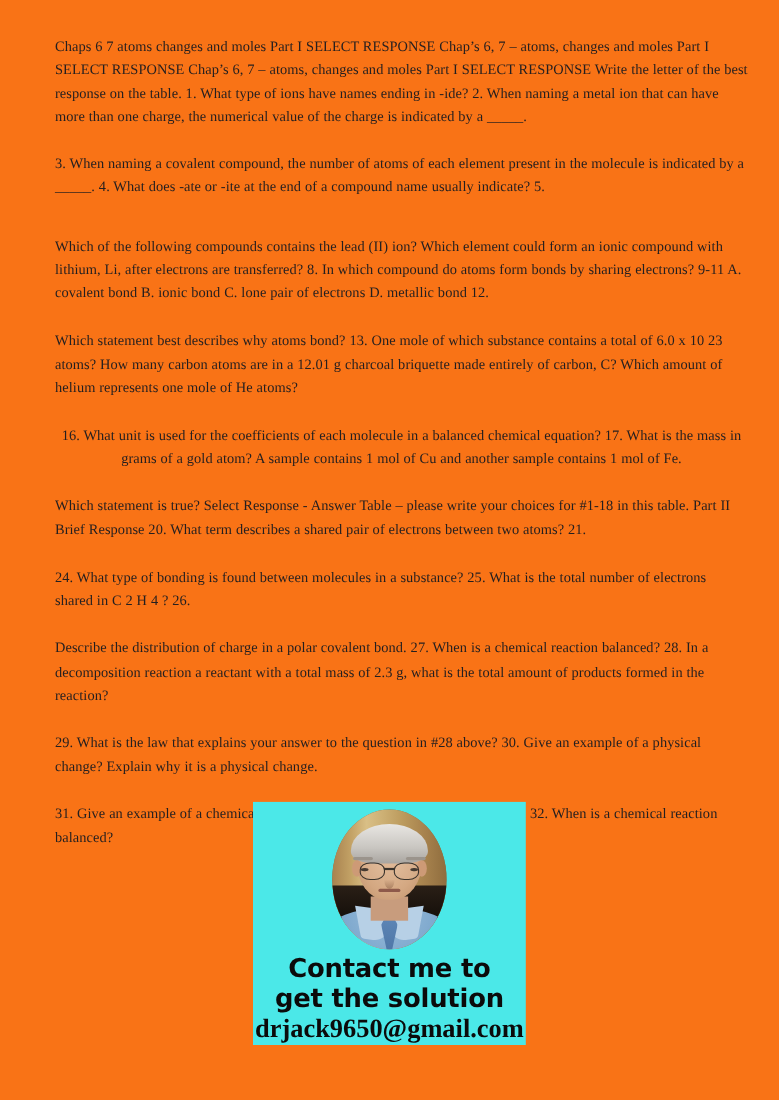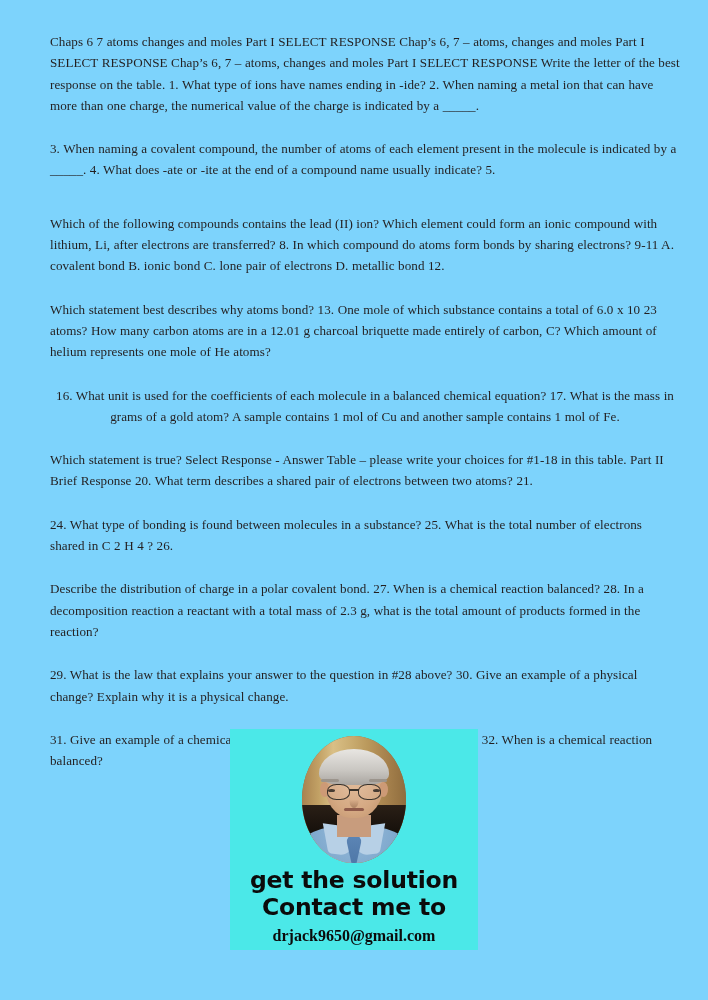--- a/index.html
+++ b/index.html
@@ -17,21 +17,21 @@
     color: #231f20;
     -webkit-font-smoothing: antialiased;
   }
 
   #page {
     position: absolute;
     left: 0;
     top: 0;
     width: 708px;
     height: 1000px;
-    background: #7dd3fc;
+    background: #f97316;
   }
 
   #doc-body {
     position: absolute;
     left: 50px;
     top: 31px;
     width: 630px;
   }
 
   .para {
@@ -205,21 +205,21 @@
     font-weight: 700;
     font-size: 23.5px;
     line-height: 27px;
     color: #0b0b0b;
     letter-spacing: -0.2px;
     white-space: nowrap;
   }
   #contact-email {
     font-family: "Liberation Serif", "DejaVu Serif", serif;
     font-weight: 700;
-    font-size: 16px;
+    font-size: 24px;
     line-height: 26px;
     color: #0b0b0b;
     margin-top: 2px;
     white-space: nowrap;
   }
 </style>
 </head>
 <body>
 
 <div id="page">
@@ -258,20 +258,20 @@
       <div class="glasses">
         <div class="lens l"></div>
         <div class="bridge"></div>
         <div class="lens r"></div>
       </div>
       <div class="nose"></div>
       <div class="mouth"></div>
     </div>
 
     <div id="contact-lines">
+      <div class="contact-line">Contact me to</div>
       <div class="contact-line">get the solution</div>
-      <div class="contact-line">Contact me to</div>
       <div id="contact-email">drjack9650@gmail.com</div>
     </div>
 
   </div>
 
 </div>
 
 </body></html>

